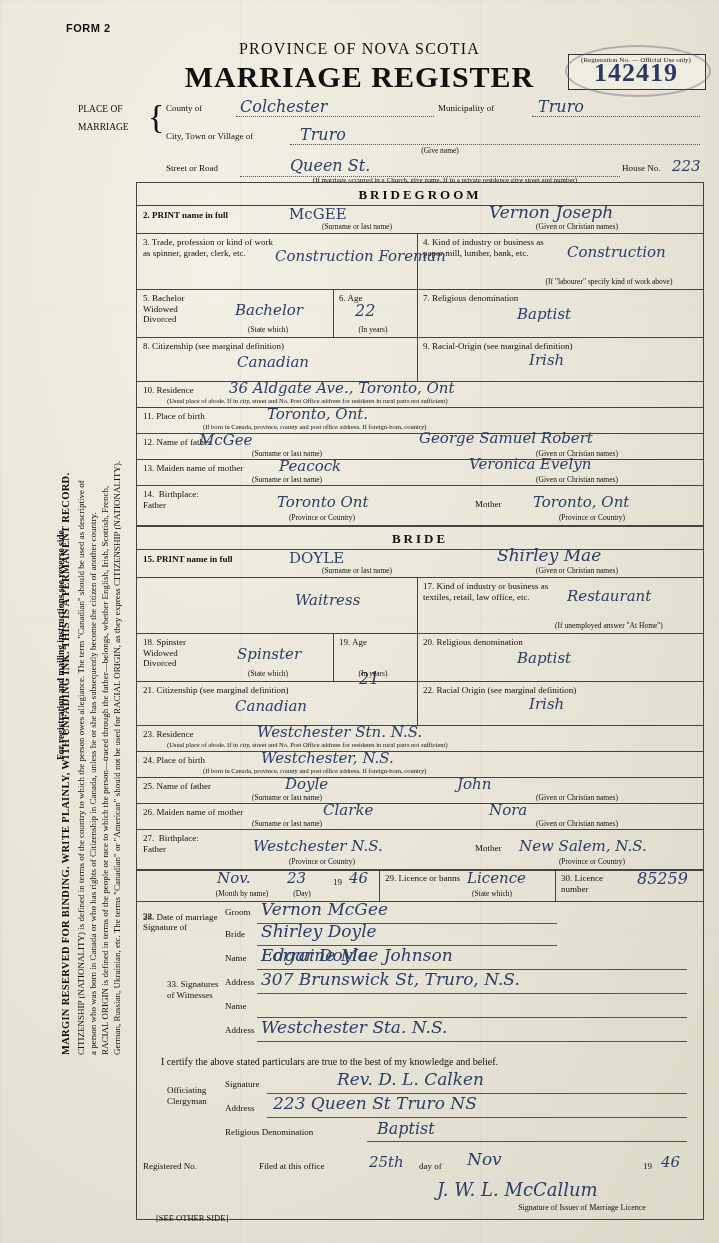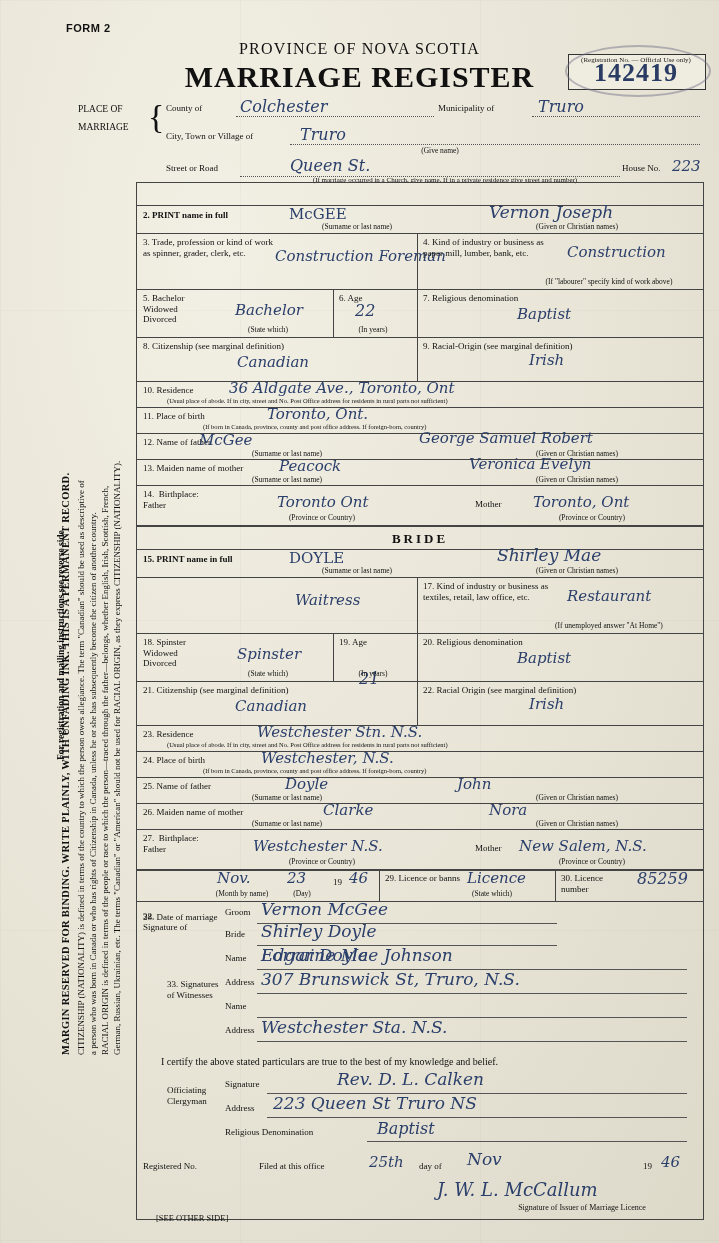--- a/index.html
+++ b/index.html
@@ -90,20 +90,21 @@
 
   <div class="vert" id="v1">MARGIN RESERVED FOR BINDING.   WRITE PLAINLY, WITH UNFADING INK.   THIS IS A PERMANENT RECORD.</div>
   <div class="vert" id="v2">CITIZENSHIP (NATIONALITY) is defined in terms of the country to which the person owes allegiance.   The term "Canadian" should be used as descriptive of</div>
   <div class="vert" id="v3">a person who was born in Canada or who has rights of Citizenship in Canada, unless he or she has subsequently become the citizen of another country.</div>
   <div class="vert" id="v4">RACIAL ORIGIN is defined in terms of the people or race to which the person—traced through the father—belongs, whether English, Irish, Scottish, French,</div>
   <div class="vert" style="left:112px;top:1055px;font-size:9px;">German, Russian, Ukrainian, etc.   The terms "Canadian" or "American" should not be used for RACIAL ORIGIN, as they express CITIZENSHIP (NATIONALITY).</div>
   <div class="vert" style="left:56px;top:760px;font-size:9.5px;font-weight:bold;">For registration and mailing instructions see reverse side.</div>
 
   <div id="frame">
 
+    <div class="sec" style="top:4px;">BRIDEGROOM</div>
     <div class="hr" style="left:0;top:22px;width:566px;"></div>
 
     <div class="t b" style="left:6px;top:27px;">2.  PRINT name in full</div>
     <div class="h" style="left:152px;top:22px;font-size:15px;font-style:normal;">McGEE</div>
     <div class="h" style="left:352px;top:19px;font-size:17px;">Vernon Joseph</div>
     <div class="c" style="left:140px;top:39px;width:160px;">(Surname or last name)</div>
     <div class="c" style="left:350px;top:39px;width:180px;">(Given or Christian names)</div>
     <div class="hr" style="left:0;top:50px;width:566px;"></div>
 
     <div class="t" style="left:6px;top:54px;width:130px;">3.  Trade, profession or kind of work as spinner,  grader, clerk, etc.</div>

